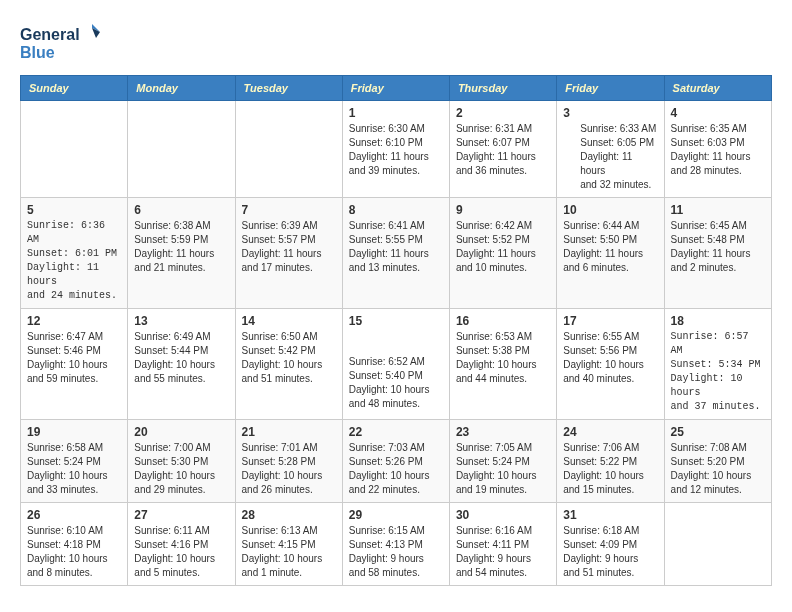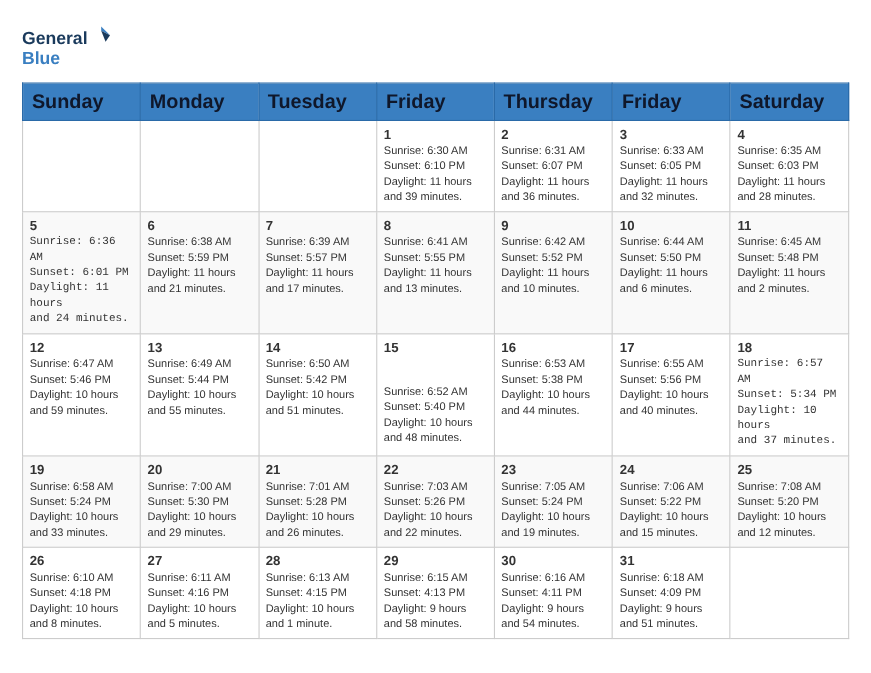--- a/index.html
+++ b/index.html
@@ -32,25 +32,26 @@
       font-size: 14px;
       color: #333;
     }
     .calendar {
       width: 100%;
       border-collapse: collapse;
       border: 1px solid #ccc;
     }
     .calendar th {
       background-color: #3a7fc1;
-      color: #0f172a;
+      color: #fef9c3;
       text-align: left;
       padding: 6px 8px;
-      font-size: 18px;
+      font-size: 11px;
       border: 1px solid #2a6aa8;
+      font-style: italic;
     }
     .calendar td {
       vertical-align: top;
       padding: 5px 6px;
       border: 1px solid #ccc;
       width: 108px;
       min-height: 90px;
       font-size: 10.5px;
       color: #333;
       background: #fff;
@@ -117,21 +118,21 @@
         </td>
         <td>
           <span class="day-number">2</span>
           <div class="day-info" style="white-space: pre-line;">Sunrise: 6:31 AM
 Sunset: 6:07 PM
 Daylight: 11 hours
 and 36 minutes.</div>
         </td>
         <td>
           <span class="day-number">3</span>
-          <div class="day-info" style="white-space: pre-line;">Sunrise: 6:33 AM
+          <div class="day-info" style="white-space: pre-line; margin-left: 17px;">Sunrise: 6:33 AM
 Sunset: 6:05 PM
 Daylight: 11 hours
 and 32 minutes.</div>
         </td>
         <td>
           <span class="day-number">4</span>
           <div class="day-info" style="white-space: pre-line;">Sunrise: 6:35 AM
 Sunset: 6:03 PM
 Daylight: 11 hours
 and 28 minutes.</div>

